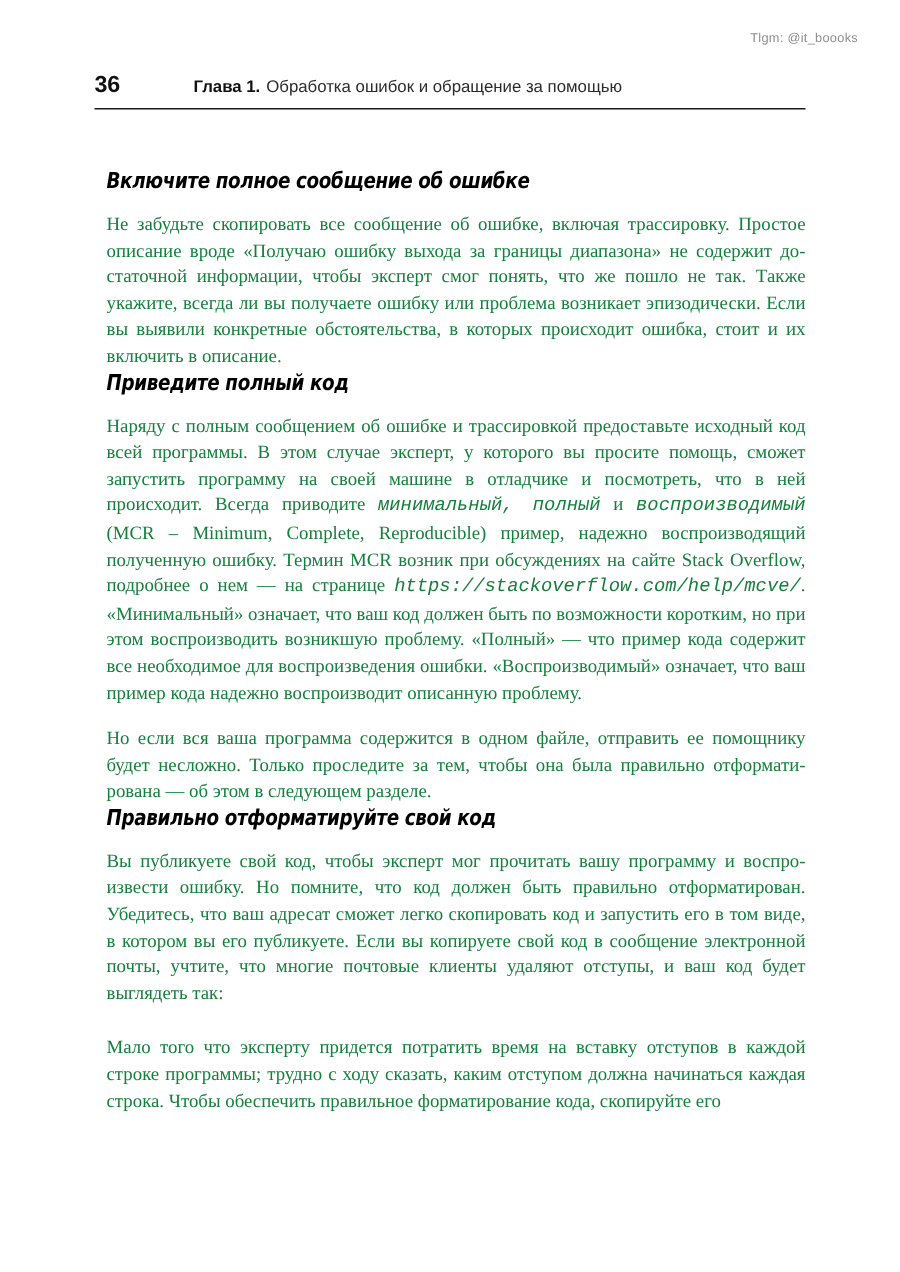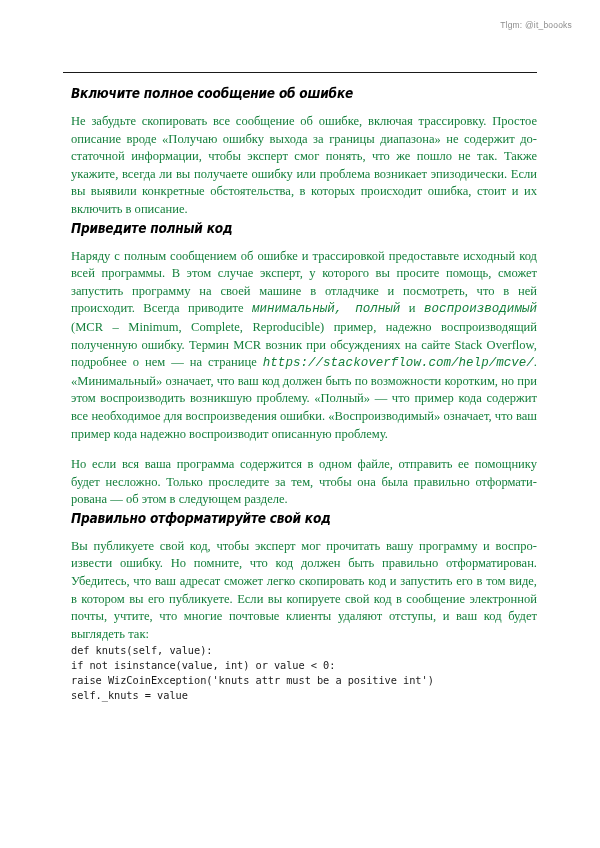--- a/index.html
+++ b/index.html
@@ -74,21 +74,21 @@
     left: 0;
     right: 0;
     top: 24px;
     border-bottom: 1.1px solid #1a1a1a;
   }
 
   
   .content {
     position: absolute;
     left: 71px;
-    top: 84px;
+    top: 112px;
     width: 466px;
   }
 
   h2.section-head {
     font-family: "DejaVu Sans Condensed", "Liberation Sans Narrow", "Liberation Sans", sans-serif;
     font-size: 14.6px;
     font-style: italic;
     font-weight: bold;
     color: #000;
     margin: 0;
@@ -128,39 +128,41 @@
   .after-code { margin-top: 19px !important; }
 </style>
 </head>
 <body>
 
 <div class="page">
 
   <div class="watermark">Tlgm: @it_boooks</div>
 
   <div class="header">
+    <div class="header-inner">
+      <span class="folio">36</span>
+      <span class="chapter-label">Глава 1.</span>
+      <span class="chapter-title">Обработка ошибок и обращение за помощью</span>
+    </div>
     <div class="header-rule"></div>
   </div>
 
   <div class="content">
 
     <h2 class="section-head head-gap-first">Включите полное сообщение об ошибке</h2>
 
     <p class="body para-after-head">Не забудьте скопировать все сообщение об ошибке, включая трассировку. Простое описание вроде «Получаю ошибку выхода за границы диапазона» не содержит до­статочной информации, чтобы эксперт смог понять, что же пошло не так. Также укажите, всегда ли вы получаете ошибку или проблема возникает эпизодически. Если вы выявили конкретные обстоятельства, в которых происходит ошибка, стоит и их включить в описание.</p>
 
     <h2 class="section-head head-gap">Приведите полный код</h2>
 
     <p class="body para-after-head"><span>Наряду с полным сообщением об ошибке и трассировкой предоставьте исходный код всей программы. В этом случае эксперт, у которого вы просите помощь, смо­жет запустить программу на своей машине в отладчике и посмотреть, что в ней происходит. Всегда приводите </span><span class="it">минимальный, полный</span><span> и </span><span class="it">воспроизводимый</span><span> (MCR – Minimum, Complete, Reproducible) пример, надежно воспроизводящий полученную ошибку. Термин MCR возник при обсуждениях на сайте Stack Overflow, подробнее о нем — на странице </span><span class="it">https://stackoverflow.com/help/mcve/</span><span>. «Минимальный» означает, что ваш код должен быть по возможности коротким, но при этом воспроизводить возникшую проблему. «Полный» — что пример кода содержит все необходимое для воспроизведения ошибки. «Воспроизводимый» означает, что ваш пример кода надежно воспроизводит описанную проблему.</span></p>
 
     <p class="body">Но если вся ваша программа содержится в одном файле, отправить ее помощнику будет несложно. Только проследите за тем, чтобы она была правильно отформати­рована — об этом в следующем разделе.</p>
 
     <h2 class="section-head head-gap">Правильно отформатируйте свой код</h2>
 
     <p class="body para-after-head">Вы публикуете свой код, чтобы эксперт мог прочитать вашу программу и воспро­извести ошибку. Но помните, что код должен быть правильно отформатирован. Убедитесь, что ваш адресат сможет легко скопировать код и запустить его в том виде, в котором вы его публикуете. Если вы копируете свой код в сообщение электронной почты, учтите, что многие почтовые клиенты удаляют отступы, и ваш код будет выглядеть так:</p>
 
-    <pre class="code code-block">def knuts(self, value):
-if not isinstance(value, int) or value &lt; 0:
-raise WizCoinException('knuts attr must be a positive int')
-self._knuts = value</pre>
 
+    <p class="body after-code">Мало того что эксперту придется потратить время на вставку отступов в каждой строке программы; трудно с ходу сказать, каким отступом должна начинаться каж­дая строка. Чтобы обеспечить правильное форматирование кода, скопируйте его</p>
 
   </div>
 </div>
 
 </body></html>

